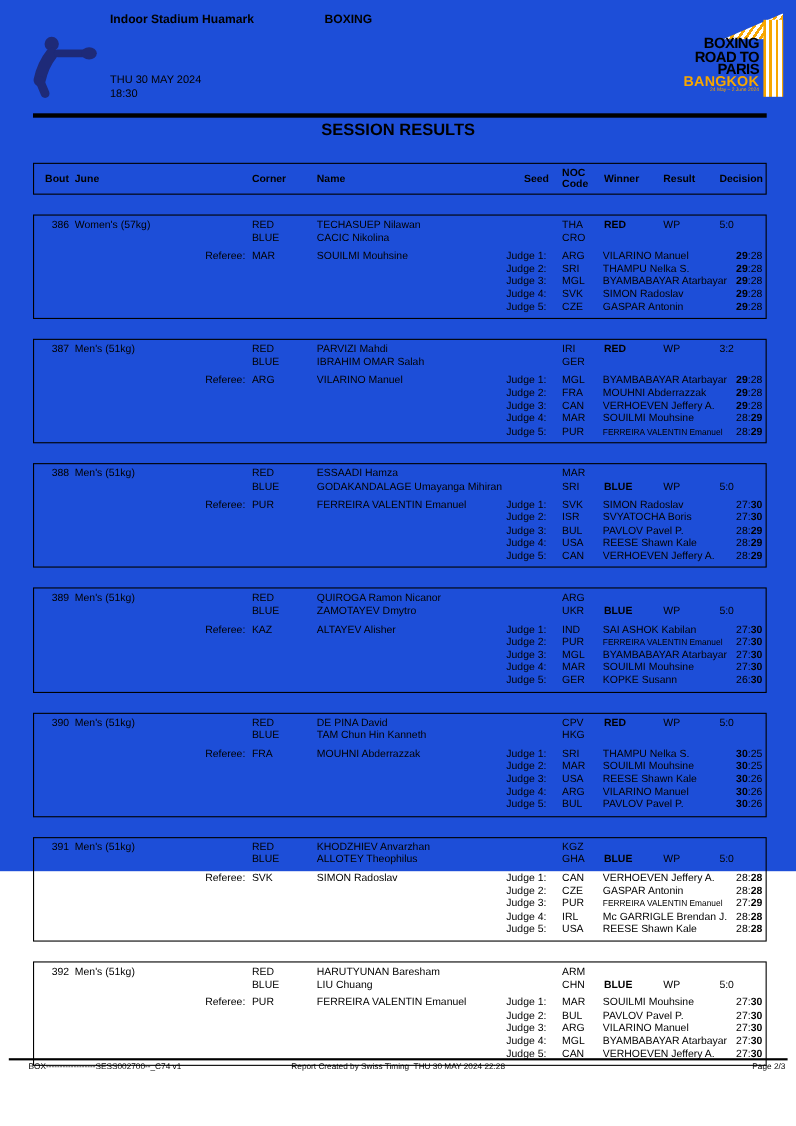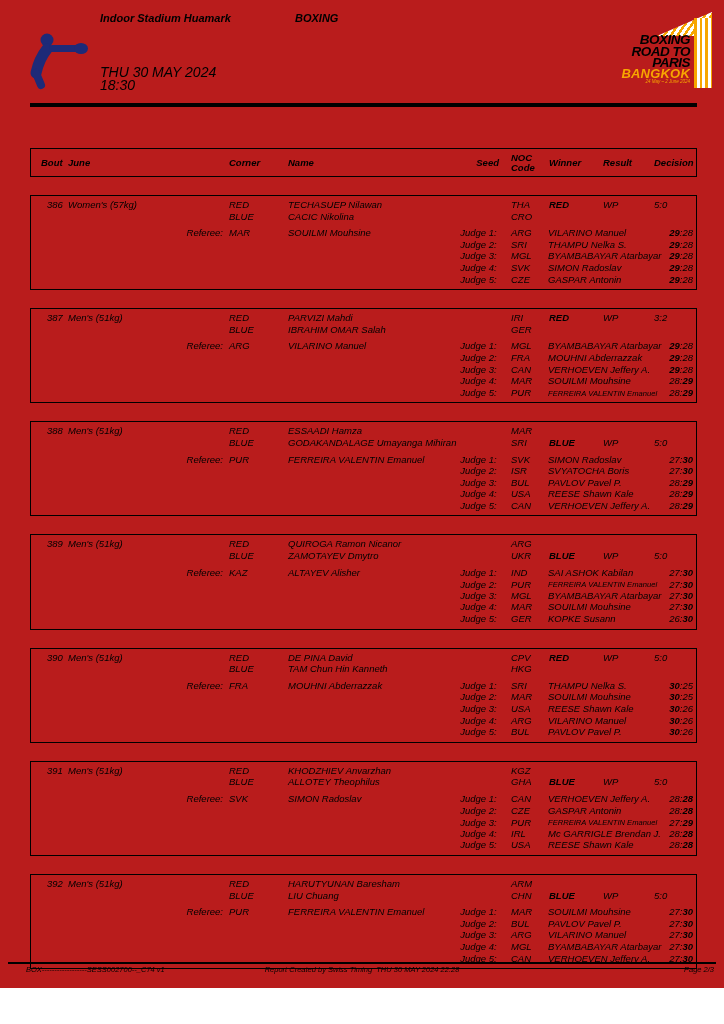--- a/index.html
+++ b/index.html
@@ -1,23 +1,23 @@
 <!DOCTYPE html>
 <html style="--orange: #F7A600; --navy: #1E2A78;"><head>
 <meta charset="utf-8">
 <style>
   :root { --orange:#F7A600; --navy:#1E2A78; }
   * { margin:0; padding:0; box-sizing:border-box; }
   body { width:724px; height:1024px; background:#fff; font-family:"Liberation Sans", sans-serif; color:#000; position:relative; overflow:hidden; }
-  .page { position:relative; width:724px; height:988px; background:#b91c1c;font-style:italic; }
+  .page { position:relative; width:724px; height:792px; background:#1d4ed8; }
 
   
   .venue { position:absolute; left:100px; top:12px; font-size:11px; font-weight:bold; }
   .sport { position:absolute; left:295px; top:12px; font-size:11px; font-weight:bold; }
-  .datetime { position:absolute; left:100px; top:66px; font-size:14px; line-height:13px; }
+  .datetime { position:absolute; left:100px; top:66px; font-size:10px; line-height:13px; }
   .pictogram { position:absolute; left:16px; top:30px; }
 
   .logo { position:absolute; left:606px; top:12px; width:108px; height:90px; }
   .logo-stripes-right { position:absolute; right:2px; top:6px; bottom:14px; width:18px;
       background:repeating-linear-gradient(90deg, var(--orange) 0 2.5px, #fff 2.5px 5.5px); }
   .logo-stripes-top { position:absolute; right:2px; top:0; width:60px; height:24px;
       background:repeating-linear-gradient(125deg, var(--orange) 0 2.5px, #fff 2.5px 5.5px);
       clip-path:polygon(100% 0, 100% 100%, 8% 100%); }
   .logo-text { position:absolute; right:24px; top:22px; text-align:right; }
   .logo-text .l1 { font-size:13.5px; line-height:11.5px; font-weight:900; letter-spacing:-0.5px; }
@@ -93,20 +93,21 @@
       <div class="l1">BOXING</div>
       <div class="l1">ROAD TO</div>
       <div class="l1">PARIS</div>
       <div class="l2">BANGKOK</div>
       <div class="l3">24 May – 2 June 2024</div>
     </div>
   </div>
 
   <div class="divider"></div>
 
+  <div class="title">SESSION RESULTS</div>
 
   <div class="table">
     <div class="header-box grid-boxer">
       <span class="c-bout">Bout</span>
       <span>June</span>
       <span>Corner</span>
       <span>Name</span>
       <span class="c-seed">Seed</span>
       <span class="c-noc noc-two-line">
         <span>NOC</span><br>

